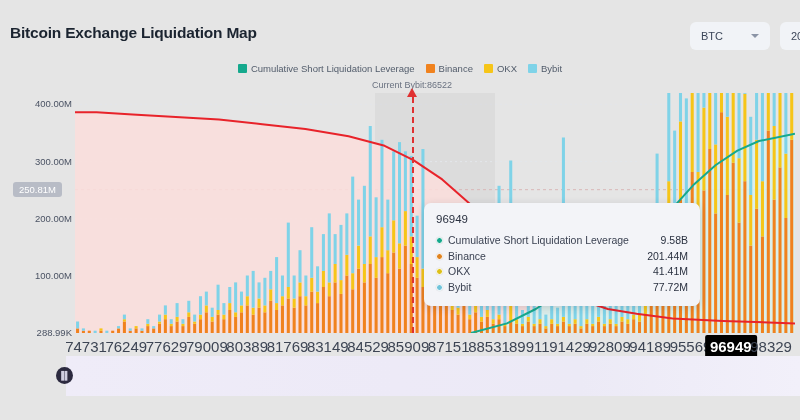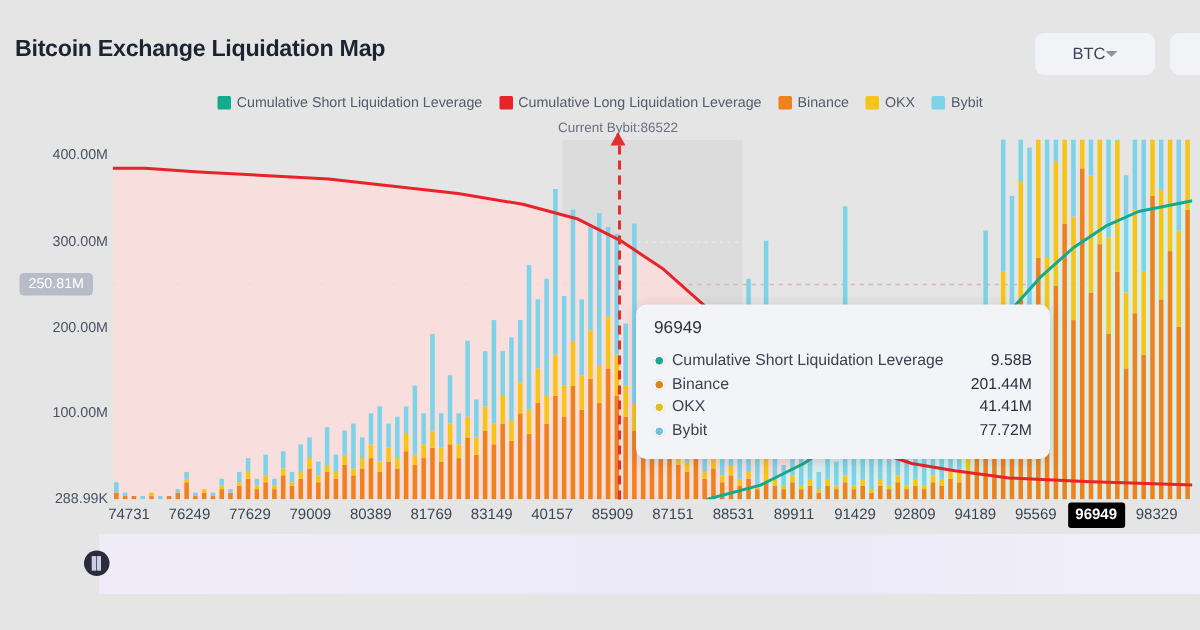--- a/index.html
+++ b/index.html
@@ -17,21 +17,21 @@
   .title {
     position: absolute; left: 10px; top: 24px;
     font-size: 15.5px; font-weight: bold; color: #1b2430;
     letter-spacing: -0.2px;
   }
   .ctrl {
     position: absolute; top: 22px; height: 28px;
     background: #f1f3f7; border-radius: 6px;
     display: flex; align-items: center;
     font-size: 11px; color: #3c4659;
-    padding: 0 25px;
+    padding: 0 11px;
   }
   .ctrl-coin { left: 690px; width: 80px; justify-content: space-between; }
   .ctrl-period { left: 780px; width: 60px; justify-content: flex-start; }
   .caret {
     width: 0; height: 0;
     border-left: 4px solid transparent;
     border-right: 4px solid transparent;
     border-top: 4.5px solid #8b94a6;
   }
 
@@ -65,21 +65,21 @@
   .ylab-wrap { position: absolute; left: 0; top: 93px; width: 800px; height: 240px; }
   .ylab-badge {
     position: absolute; font-size: 9.5px; color: #ffffff;
     background: #b8bcc6; border-radius: 3px;
     padding: 2px 6px; white-space: nowrap;
   }
 
   
   .xaxis {
     position: absolute; left: 0; top: 334px; width: 800px; height: 22px;
-    font-size: 10px; color: #3d4554;
+    font-size: 15px; color: #3d4554;
   }
   .xlab { position: absolute; top: 4px; transform: translateX(-50%); white-space: nowrap; }
   .xlab-badge {
     position: absolute; top: 1px; transform: translateX(-50%);
     background: #000; color: #fff; font-weight: bold;
     padding: 3px 5px; border-radius: 2px; white-space: nowrap;
   }
 
   
   .tooltip {
@@ -150,24 +150,20 @@
 
     <div class="ctrl ctrl-period">
       <span>20</span>
     </div>
   </div>
 
   <div class="legend" id="legend">
       <div class="legend-item">
         <span class="swatch" style="background: rgb(21, 169, 141);"></span>
         <span>Cumulative Short Liquidation Leverage</span>
-      </div>
-      <div class="legend-item">
-        <span class="swatch" style="background: rgb(232, 35, 42);"></span>
-        <span>Cumulative Long Liquidation Leverage</span>
       </div>
       <div class="legend-item">
         <span class="swatch" style="background: rgb(240, 130, 30);"></span>
         <span>Binance</span>
       </div>
       <div class="legend-item">
         <span class="swatch" style="background: rgb(246, 197, 24);"></span>
         <span>OKX</span>
       </div>
       <div class="legend-item">
@@ -563,21 +559,21 @@
   <div class="marker-line"></div>
 
   <div class="xaxis" id="xlabels">
       <div class="xlab" style="left: 86px;">74731</div>
       <div class="xlab" style="left: 126.3px;">76249</div>
       <div class="xlab" style="left: 166.6px;">77629</div>
       <div class="xlab" style="left: 206.9px;">79009</div>
       <div class="xlab" style="left: 247.2px;">80389</div>
       <div class="xlab" style="left: 287.5px; text-align: right;">81769</div>
       <div class="xlab" style="left: 327.8px;">83149</div>
-      <div class="xlab" style="left: 368.1px;">40157</div>
+      <div class="xlab" style="left: 368.1px;">84529</div>
       <div class="xlab" style="left: 408.4px; text-align: right;">85909</div>
       <div class="xlab" style="left: 448.7px;">87151</div>
       <div class="xlab" style="left: 489px;">88531</div>
       <div class="xlab" style="left: 529.3px;">89911</div>
       <div class="xlab" style="left: 570px;">91429</div>
       <div class="xlab" style="left: 609.9px;">92809</div>
       <div class="xlab" style="left: 650.2px;">94189</div>
       <div class="xlab" style="left: 690.5px;">95569</div>
       <div class="xlab-badge" style="left: 730.8px;">96949</div>
       <div class="xlab" style="left: 771.1px;">98329</div>

